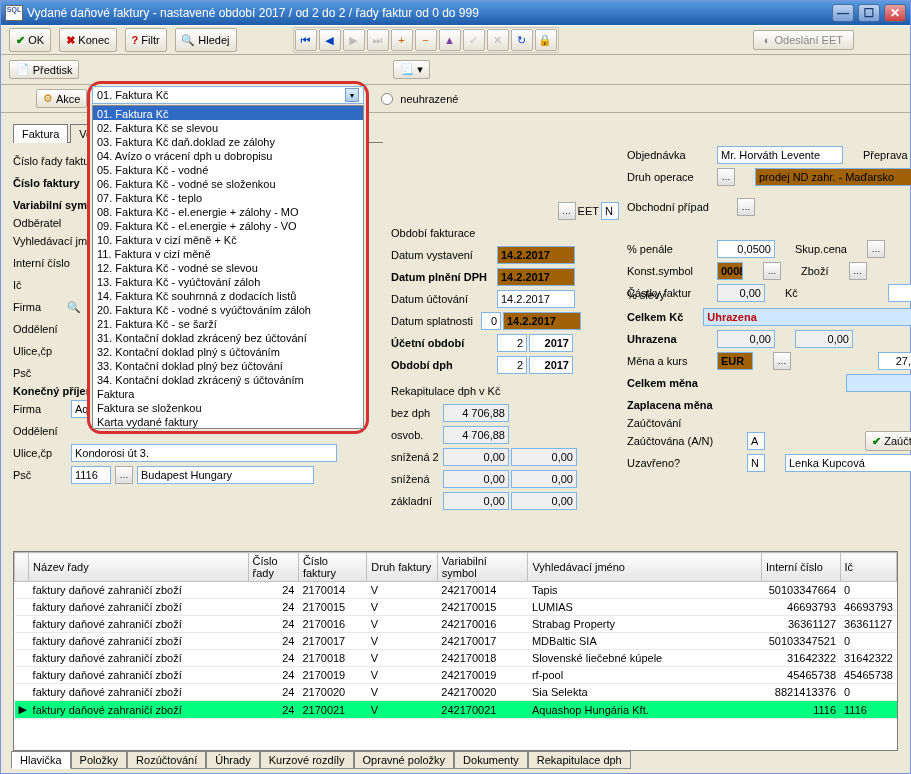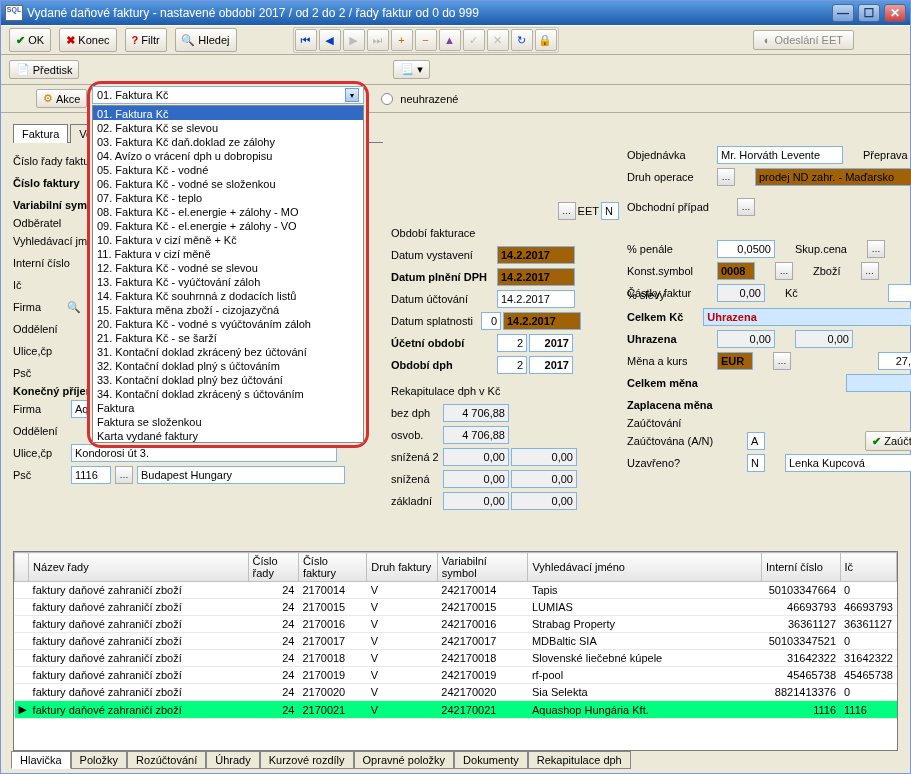--- a/index.html
+++ b/index.html
@@ -190,21 +190,21 @@
           <span class="label" style="width:54px">Oddělení</span>
         </div>
       <div class="row">
           <span class="label" style="width:54px">Ulice,čp</span>
           <span class="field" style="width:266px">Kondorosi út 3.</span>
         </div>
       <div class="row">
           <span class="label" style="width:54px">Psč</span>
           <span class="field" style="width:40px">1116</span>
           <span class="pick-btn">…</span>
-          <span class="field" style="width:208px">Budapest  Hungary</span>
+          <span class="field" style="width:177px">Budapest  Hungary</span>
         </div>
     </div>
 
     <div class="middle-area middle-block">
       <div style="height:78px"></div>
       <div class="row">
           <span style="flex:1"></span>
           <span class="pick-btn">…</span>
           <span class="label">EET</span>
           <span class="field" style="width:18px">N</span>
@@ -288,21 +288,21 @@
         </div>
       <div style="height:20px"></div>
       <div class="row">
           <span class="label" style="width:70px">% penále</span>
           <span class="field right" style="width:58px">0,0500</span>
           <span class="label">Skup.cena</span>
           <span class="pick-btn">…</span>
         </div>
       <div class="row">
           <span class="label" style="width:70px">Konst.symbol</span>
-          <span class="field ye bold" style="width:38px">0008</span>
+          <span class="field ye bold" style="width:26px">0008</span>
           <span class="pick-btn">…</span>
           <span class="label">Zboží</span>
           <span class="pick-btn">…</span>
         </div>
       <div class="row">
           <span class="label" style="width:70px">Částky faktur</span>
           <span class="field ro right" style="width:48px">0,00</span>
           <span class="label">Kč</span>
           <span style="flex:1"></span>
           <span class="field right bold" style="width:58px">0,00</span>
@@ -370,21 +370,20 @@
         <div class="dd-item">05. Faktura Kč - vodné</div>
         <div class="dd-item">06. Faktura Kč - vodné se složenkou</div>
         <div class="dd-item">07. Faktura Kč - teplo</div>
         <div class="dd-item">08. Faktura Kč - el.energie + zálohy - MO</div>
         <div class="dd-item">09. Faktura Kč - el.energie + zálohy - VO</div>
         <div class="dd-item">10. Faktura v cizí měně + Kč</div>
         <div class="dd-item">11. Faktura v cizí měně</div>
         <div class="dd-item">12. Faktura Kč - vodné se slevou</div>
         <div class="dd-item">13. Faktura Kč - vyúčtování záloh</div>
         <div class="dd-item">14. Faktura Kč souhrnná z dodacích listů</div>
-        <div class="dd-item">15. Faktura měna zboží - cizojazyčná</div>
         <div class="dd-item">20. Faktura Kč - vodné s vyúčtováním záloh</div>
         <div class="dd-item">21. Faktura Kč - se šarží</div>
         <div class="dd-item">31. Kontační doklad zkrácený bez účtování</div>
         <div class="dd-item">32. Kontační doklad plný s účtováním</div>
         <div class="dd-item">33. Kontační doklad plný bez účtování</div>
         <div class="dd-item">34. Kontační doklad zkrácený s účtováním</div>
         <div class="dd-item">Faktura</div>
         <div class="dd-item">Faktura se složenkou</div>
         <div class="dd-item">Karta vydané faktury</div>
       </div>

